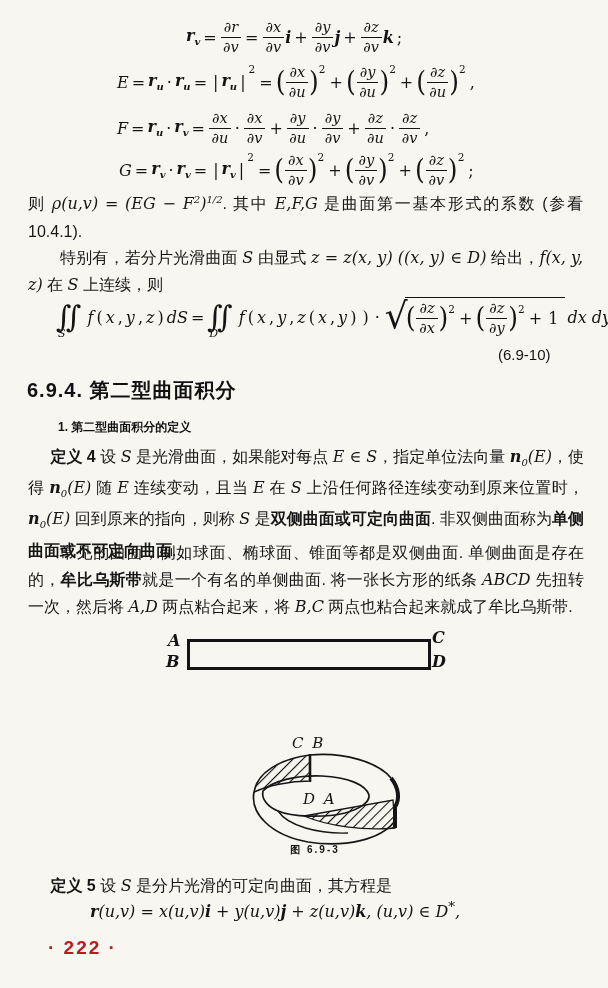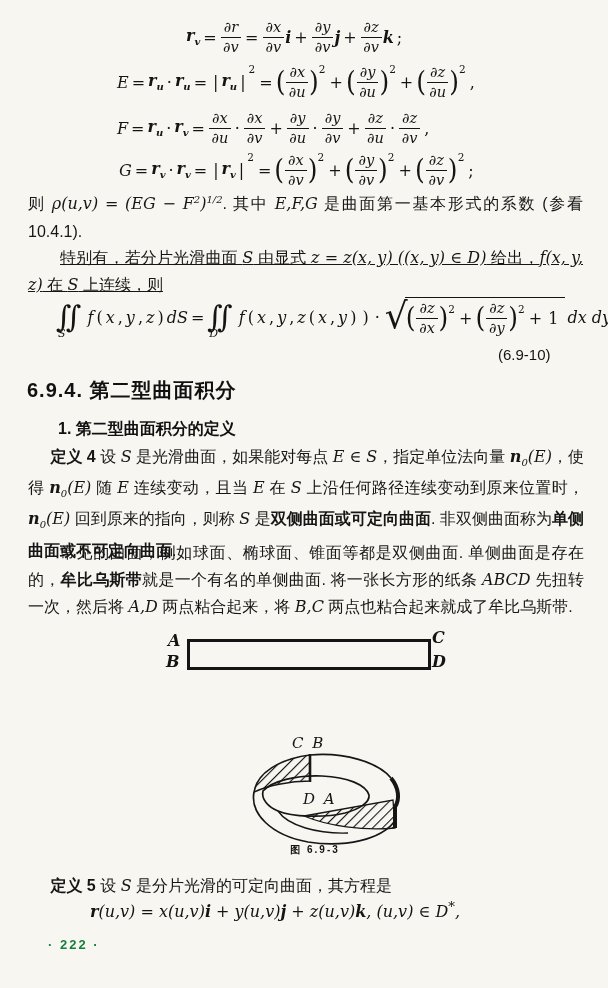--- a/index.html
+++ b/index.html
@@ -33,23 +33,23 @@
   .rsign{font-size:36px;line-height:.75;font-family:"DejaVu Serif",serif;
     margin-right:-3px;transform:translateY(-2px);}
   .rad{display:inline-flex;align-items:center;border-top:1.6px solid #141414;
     padding:2px 4px 0 1px;}
   
   .para{position:absolute;font-size:16px;line-height:27px;text-align:justify;color:#161616;}
   .para sup,.para sub{font-size:10px;}
   .indent2{text-indent:2em;}
   .indent14{text-indent:1.4em;}
   .heading{position:absolute;font-size:20px;font-weight:bold;letter-spacing:1px;color:#111;}
-  .subitem{position:absolute;font-size:16px;font-weight:bold;color:#111;}
+  .subitem{position:absolute;font-size:12px;font-weight:bold;color:#111;}
   .eqnum{position:absolute;font-size:15px;font-family:Liberation Sans, sans-serif;color:#141414;}
-  .pagenum{position:absolute;font-size:13px;font-weight:bold;color:#15803d;letter-spacing:2px;}
+  .pagenum{position:absolute;font-size:19px;font-weight:bold;color:#b91c1c;letter-spacing:2px;}
   
   .strip-rect{position:absolute;left:187px;top:639px;width:238px;height:25px;
     border:3px solid #141414;background:transparent;}
   .corner-label{position:absolute;font-family:"DejaVu Serif",serif;font-style:italic;
     font-weight:bold;font-size:16px;color:#141414;}
   
   .mobius{position:absolute;left:246px;top:736px;}
   .caption{position:absolute;left:250px;top:843px;width:130px;text-align:center;
     font-size:10px;font-weight:bold;color:#141414;letter-spacing:2px;}
   .def5-formula{position:absolute;left:90px;top:899px;font-size:16px;
@@ -195,21 +195,21 @@
         <span class="num it">∂z</span>
         <span class="den it">∂v</span>
       </span>
       <span class="paren">)</span>
       <sup class="fsup">2</sup>
       <span class="op">;</span>
     </div>
 
   <div class="para" style="left:28px;top:186px;width:555px;line-height:28px;"><span>则 </span><span class="it">ρ(u,v) = (EG − F</span><sup class="it">2</sup><span class="it">)</span><sup class="it">1/2</sup><span>. 其中 </span><span class="it">E,F,G</span><span> 是曲面第一基本形式的系数 (参看 10.4.1).</span></div>
 
-  <div class="para indent2" style="left:28px;top:244px;width:555px;text-decoration:underline;"><span>特别有，若分片光滑曲面 </span><span class="it">S</span><span> 由显式 </span><span class="it">z = z(x, y)  ((x, y) ∈ D)</span><span> 给出，</span><span class="it">f(x, y, z)</span><span> 在 </span><span class="it">S</span><span> 上连续，则</span></div>
+  <div class="para indent2" style="left:28px;top:244px;width:555px;"><span>特别有，若分片光滑曲面 </span><span class="it">S</span><span> 由显式 </span><span class="it">z = z(x, y)  ((x, y) ∈ D)</span><span> 给出，</span><span class="it">f(x, y, z)</span><span> 在 </span><span class="it">S</span><span> 上连续，则</span></div>
 
   <div class="formula" style="left:56px;top:293px;height:48px;">
       <span class="ii"><span class="iig">∬</span><span class="iisub it">S</span></span>
       <span class="var it">f</span>
       <span class="op">(</span>
       <span class="var it">x</span>
       <span class="op">,</span>
       <span class="var it">y</span>
       <span class="op">,</span>
       <span class="var it">z</span>

